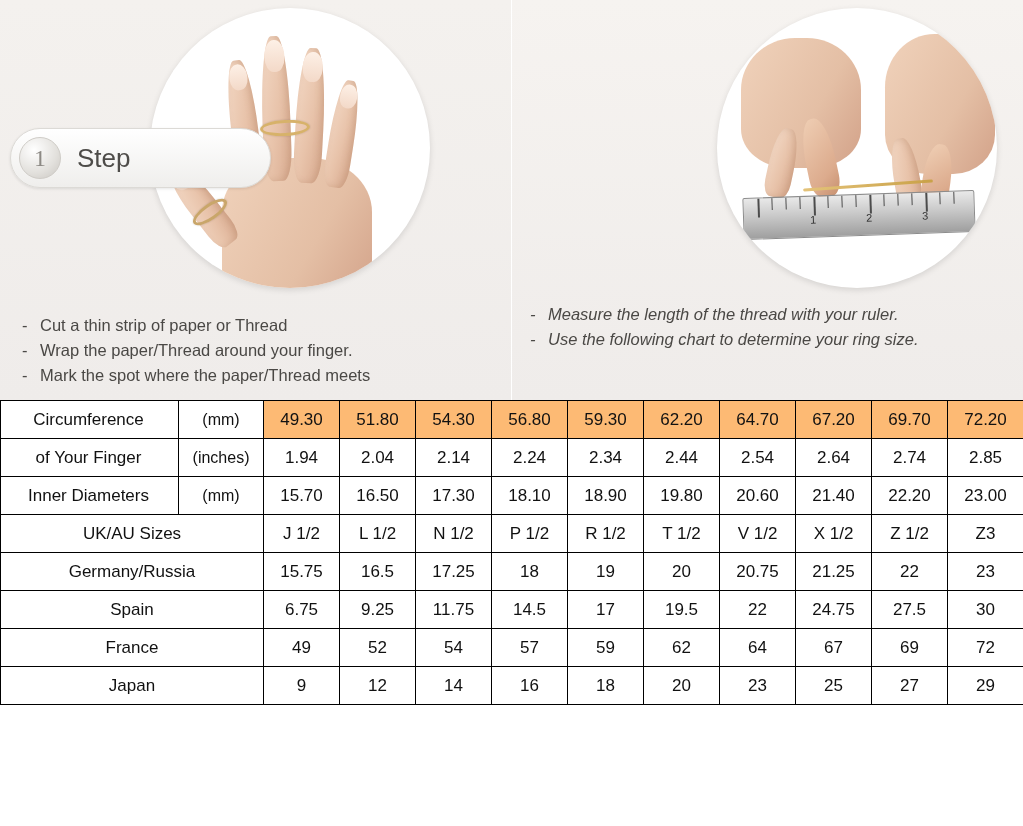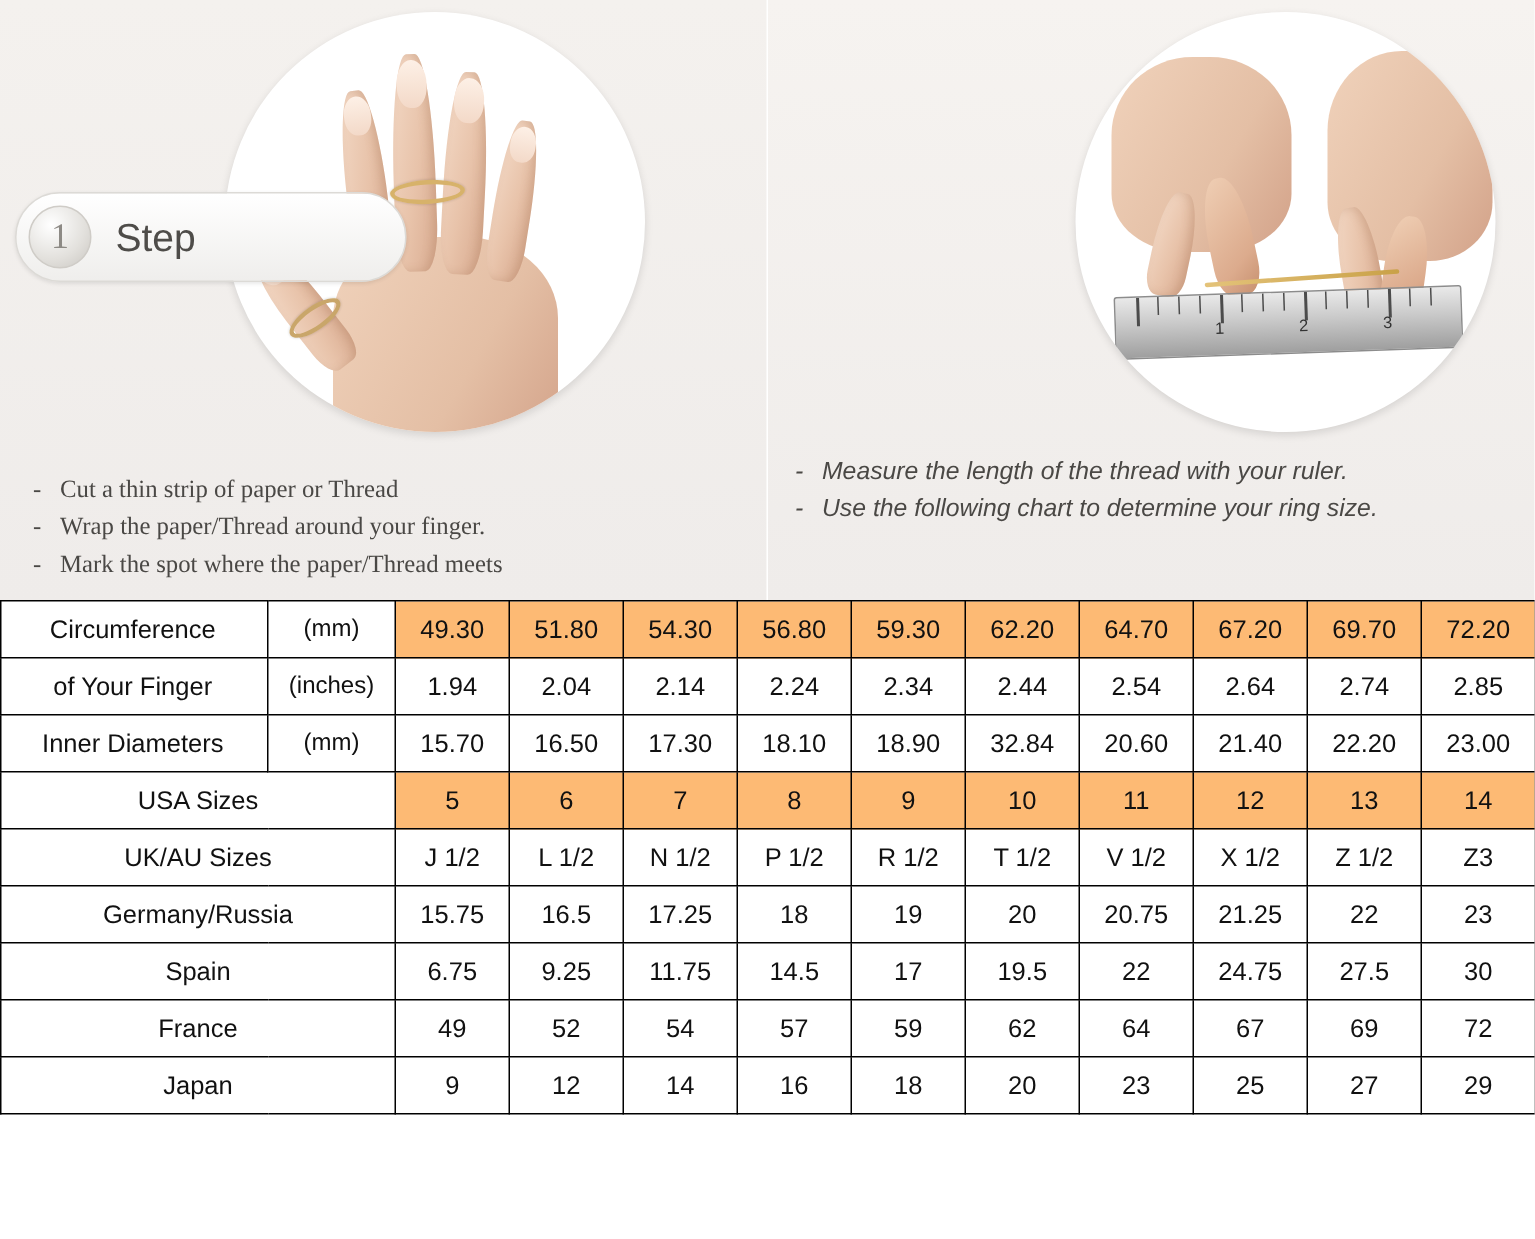--- a/index.html
+++ b/index.html
@@ -167,21 +167,21 @@
     font-family: "Liberation Sans", sans-serif;
   }
 
   .instructions {
     position: absolute;
     bottom: 12px;
     font-size: 16.5px;
     color: #4a4845;
     line-height: 25px;
   }
-  .instructions.one { left: 22px; width: 470px; font-family: Liberation Serif, serif; }
+  .instructions.one { left: 22px; width: 470px; }
   .instructions.two { left: 18px; width: 490px; font-style: italic; }
   .instructions div { white-space: nowrap; }
   .dash { display: inline-block; width: 18px; }
 
   
   table.size-chart {
     position: absolute;
     top: 400px;
     left: 0;
     width: 1023px;
@@ -354,41 +354,28 @@
       </tr>
 
       <tr>
         <td class="rowlabel center">Inner Diameters</td>
         <td class="unit">(mm)</td>
         <td>15.70</td>
         <td>16.50</td>
         <td>17.30</td>
         <td>18.10</td>
         <td>18.90</td>
-        <td>32.84</td>
+        <td>19.80</td>
         <td>20.60</td>
         <td>21.40</td>
         <td>22.20</td>
         <td>23.00</td>
       </tr>
 
 
-      <tr>
-        <td class="rowlabel" colspan="2">USA Sizes</td>
-        <td class="shaded">5</td>
-        <td class="shaded">6</td>
-        <td class="shaded">7</td>
-        <td class="shaded">8</td>
-        <td class="shaded">9</td>
-        <td class="shaded">10</td>
-        <td class="shaded">11</td>
-        <td class="shaded">12</td>
-        <td class="shaded">13</td>
-        <td class="shaded">14</td>
-      </tr>
 
       <tr>
         <td class="rowlabel" colspan="2">UK/AU Sizes</td>
         <td>J 1/2</td>
         <td>L 1/2</td>
         <td>N 1/2</td>
         <td>P 1/2</td>
         <td>R 1/2</td>
         <td>T 1/2</td>
         <td>V 1/2</td>

